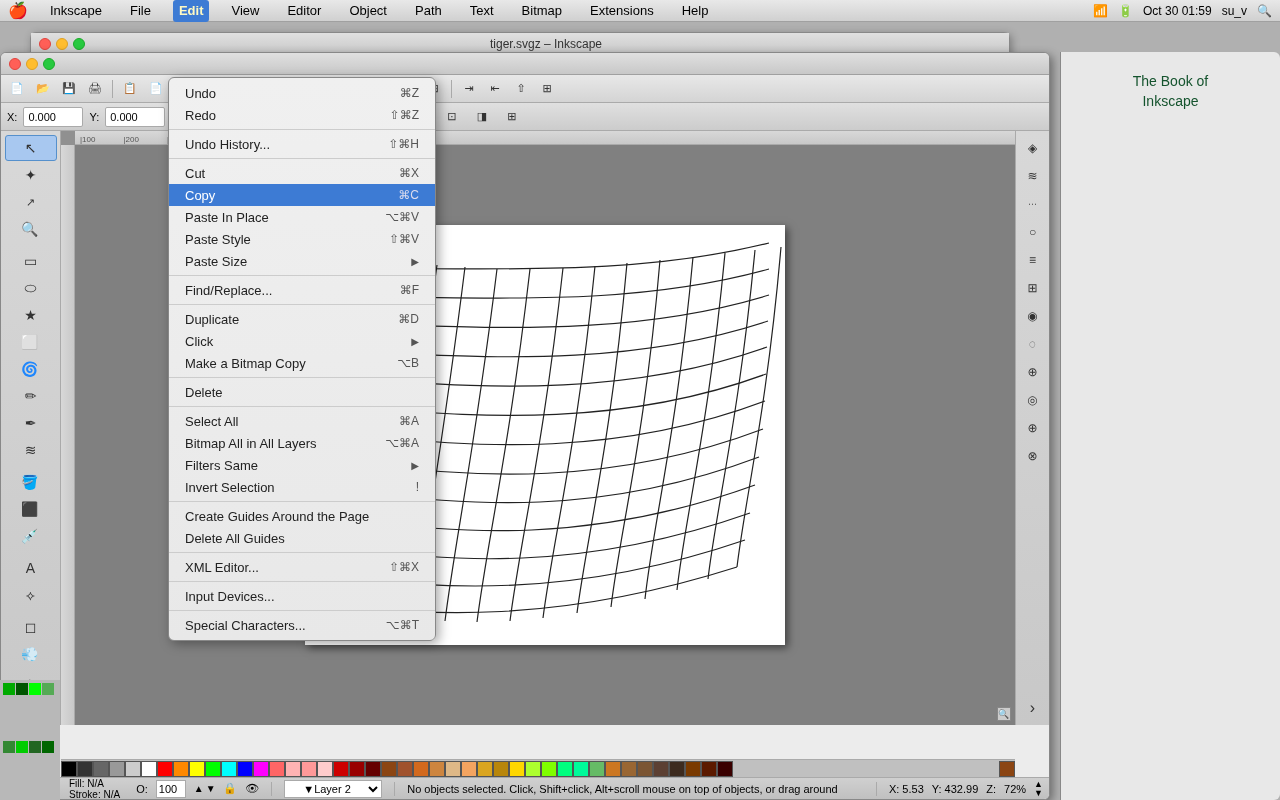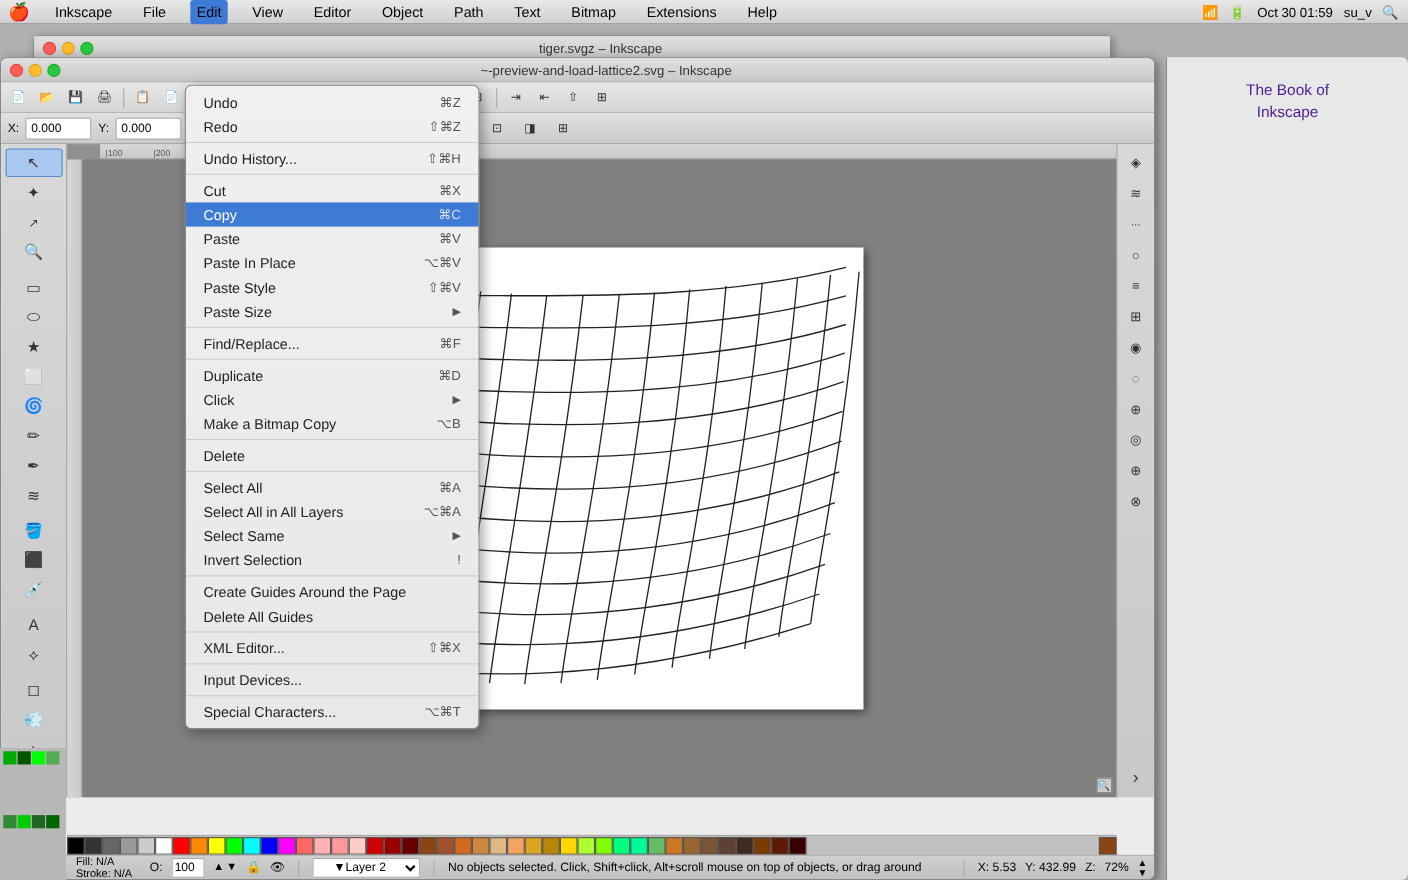--- a/index.html
+++ b/index.html
@@ -30,21 +30,22 @@
     }
     .mac-menubar .menu-item {
       padding: 0 6px;
       height: 22px;
       line-height: 22px;
       cursor: default;
       border-radius: 3px;
     }
     .mac-menubar .menu-item.active {
       background: #3d7bd4;
-      color: #000000;
+      color: #fef9c3;
+      font-weight: bold;
     }
     .mac-menubar .right-icons {
       margin-left: auto;
       display: flex;
       align-items: center;
       gap: 10px;
       font-size: 12px;
     }
 
     
@@ -208,21 +209,20 @@
       left: 14px;
       right: 0;
       height: 14px;
       background: linear-gradient(to bottom, #d8d8d8, #c8c8c8);
       border-bottom: 1px solid #aaa;
       font-size: 8px;
       color: #555;
       display: flex;
       align-items: flex-end;
       padding-bottom: 1px;
-      margin-left: 16px;
     }
     .canvas-ruler-v {
       position: absolute;
       top: 14px;
       left: 0;
       width: 14px;
       bottom: 0;
       background: linear-gradient(to right, #d8d8d8, #c8c8c8);
       border-right: 1px solid #aaa;
     }
@@ -356,21 +356,21 @@
       align-items: center;
       justify-content: flex-start;
       padding-top: 20px;
       font-size: 14px;
       color: #333;
       border-radius: 0 6px 6px 0;
     }
     .book-title {
       text-align: center;
       font-size: 14px;
-      color: #4c1d95;
+      color: #14532d;
       line-height: 1.4;
       font-weight: 400;
     }
   </style>
 </head>
 <body>
 
 <div class="mac-menubar">
   <span style="font-size:16px;">🍎</span>
   <span class="menu-item">Inkscape</span>
@@ -406,21 +406,20 @@
     </div>
   </div>
 
   <div class="window-main">
     <div class="window-titlebar">
       <div class="titlebar-dots">
         <div class="dot red"></div>
         <div class="dot yellow"></div>
         <div class="dot green"></div>
       </div>
-      <div class="window-title">~-preview-and-load-lattice2.svg – Inkscape</div>
     </div>
 
     <div class="app-toolbar">
       <button class="toolbar-btn">📄</button>
       <button class="toolbar-btn">📂</button>
       <button class="toolbar-btn">💾</button>
       <button class="toolbar-btn">🖨</button>
       <div class="toolbar-separator"></div>
       <button class="toolbar-btn">📋</button>
       <button class="toolbar-btn">📄</button>
@@ -690,24 +689,20 @@
     <div class="menu-separator"></div>
     <div class="menu-item-row">
       <span>Cut</span>
       <span class="shortcut">⌘X</span>
     </div>
     <div class="menu-item-row highlighted">
       <span>Copy</span>
       <span class="shortcut">⌘C</span>
     </div>
     <div class="menu-item-row">
-      <span>Paste</span>
-      <span class="shortcut">⌘V</span>
-    </div>
-    <div class="menu-item-row">
       <span>Paste In Place</span>
       <span class="shortcut">⌥⌘V</span>
     </div>
     <div class="menu-item-row">
       <span>Paste Style</span>
       <span class="shortcut">⇧⌘V</span>
     </div>
     <div class="menu-item-row">
       <span>Paste Size</span>
       <span class="submenu-arrow">▶</span>
@@ -733,25 +728,25 @@
     <div class="menu-separator"></div>
     <div class="menu-item-row">
       <span>Delete</span>
     </div>
     <div class="menu-separator"></div>
     <div class="menu-item-row">
       <span>Select All</span>
       <span class="shortcut">⌘A</span>
     </div>
     <div class="menu-item-row">
-      <span>Select All in All Layers</span>
+      <span>Bitmap All in All Layers</span>
       <span class="shortcut">⌥⌘A</span>
     </div>
     <div class="menu-item-row">
-      <span>Select Same</span>
+      <span>Filters Same</span>
       <span class="submenu-arrow">▶</span>
     </div>
     <div class="menu-item-row">
       <span>Invert Selection</span>
       <span class="shortcut">!</span>
     </div>
     <div class="menu-separator"></div>
     <div class="menu-item-row">
       <span>Create Guides Around the Page</span>
     </div>

